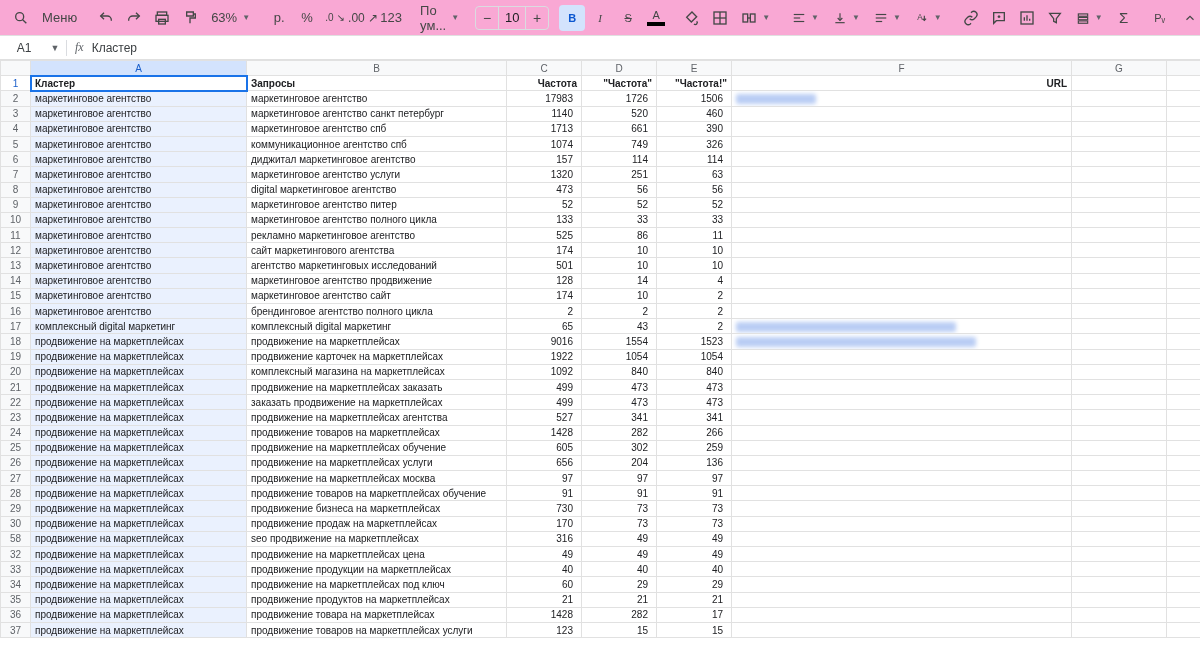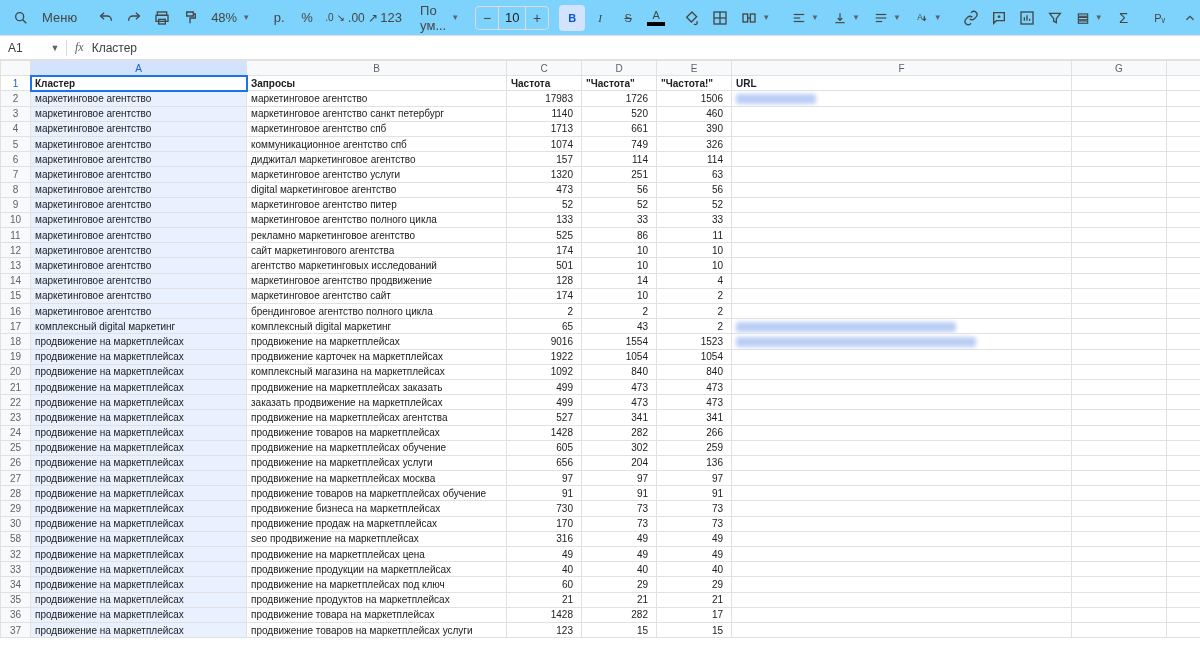--- a/index.html
+++ b/index.html
@@ -1,52 +1,52 @@
 <!DOCTYPE html>
 <html><head>
 <meta charset="utf-8">
 <style>
 * { margin: 0; padding: 0; box-sizing: border-box; }
 body { font-family: Arial, sans-serif; font-size: 11px; background: #fff; color: #202124; user-select: none; overflow: hidden; }
 
 
-.toolbar { display: flex; align-items: center; height: 36px; padding: 0 8px; border-bottom: 1px solid #e0e0e0; gap: 2px; background: #7dd3fc; }
+.toolbar { display: flex; align-items: center; height: 36px; padding: 0 8px; border-bottom: 1px solid #e0e0e0; gap: 2px; background: #f9a8d4; }
 .tb-btn { display: inline-flex; align-items: center; justify-content: center; min-width: 26px; height: 26px; border-radius: 4px; cursor: pointer; color: #444746; padding: 0 3px; }
 .tb-sep { width: 1px; height: 20px; background: #dadce0; margin: 0 3px; }
 .tb-text { font-size: 13px; color: #444746; padding: 0 4px; }
 .tb-pill { display: inline-flex; align-items: center; height: 24px; padding: 0 6px; border-radius: 4px; font-size: 13px; color: #444746; cursor: pointer; gap: 4px; }
 .tb-dd { font-size: 8px; color: #5f6368; margin-left: 1px; }
 .font-size-box { display: inline-flex; align-items: center; border: 1px solid #dadce0; border-radius: 4px; height: 24px; }
 .font-size-box .minus, .font-size-box .plus { width: 22px; text-align: center; cursor: pointer; font-size: 14px; color: #444746; }
 .font-size-box .val { width: 28px; text-align: center; border-left: 1px solid #dadce0; border-right: 1px solid #dadce0; height: 100%; line-height: 22px; font-size: 13px; }
 .bold-active { background: #d3e3fd; color: #0b57d0; }
 .color-swatch { width: 18px; height: 4px; background: #000; margin-top: 1px; }
 .spacer { flex: 1; }
 
 
 .fx-row { display: flex; align-items: center; height: 24px; border-bottom: 1px solid #e0e0e0; font-size: 12px; }
-.name-box { width: 48px; padding-left: 8px; color: #3c4043; }
+.name-box { width: 48px; padding-left: 0; color: #3c4043; text-align: center; }
 .name-dd { width: 14px; text-align: center; color: #5f6368; font-size: 9px; cursor: pointer; }
 .fx-sep { width: 1px; height: 16px; background: #dadce0; margin: 0 4px; }
 .fx-icon { font-style: italic; font-family: serif; color: #5f6368; padding: 0 4px; }
 .fx-val { padding-left: 4px; color: #3c4043; }
 
 
 .grid-wrap { position: relative; height: calc(660px - 36px - 24px); overflow: hidden; }
 table { border-collapse: collapse; table-layout: fixed; width: 100%; }
 th, td { border: 1px solid #e1e1e1; height: 15.2px; font-size: 10px; padding: 0 4px; white-space: nowrap; overflow: hidden; text-overflow: clip; }
 th { background: #f8f9fa; color: #5f6368; font-weight: normal; text-align: center; position: relative; }
 .corner { background: #f8f9fa; width: 30px; }
 .rowhdr { background: #f8f9fa; color: #5f6368; text-align: center; width: 30px; }
 .col-sel { background: #d3e3fd; color: #1a5fca; }
 .row-sel-hdr { background: #d3e3fd; color: #1a5fca; }
 .hdr-row td { background: #fff; font-weight: normal; }
 .num { text-align: right; padding-right: 8px; }
 .txt { text-align: left; }
-.ctxt { text-align: left; }
+.ctxt { text-align: right; }
 .url-blob { display: inline-block; height: 10px; border-radius: 2px; filter: blur(2px); background: #b9cdf4; vertical-align: middle; }
 .active-cell { outline: 2px solid #1a73e8; outline-offset: -1px; background: #fff; }
 .sel-col-cells { background: #eaf1fe; }
 
 
 .cA { width: 216px; }
 .cB { width: 260px; }
 .cC { width: 75px; }
 .cD { width: 75px; }
 .cE { width: 75px; }
@@ -89,21 +89,21 @@
         <rect x="7" y="14" width="10" height="7"></rect>
       </svg>
     </div>
   <div class="tb-btn">
       <svg width="16" height="16" viewBox="0 0 24 24" fill="none" stroke="#444746" stroke-width="2">
         <path d="M7 3h10v6H7z"></path>
         <path d="M17 6h3v6h-8v8"></path>
       </svg>
     </div>
   <div class="tb-pill">
-      <span>48%</span>
+      <span>63%</span>
       <span class="tb-dd">▼</span>
     </div>
   <div class="tb-sep"></div>
   <div class="tb-btn tb-text">р.</div>
   <div class="tb-btn tb-text">%</div>
   <div class="tb-btn tb-text" style="font-size:10px">.0&nbsp;↘</div>
   <div class="tb-btn tb-text" style="font-size:12px">.00&nbsp;↗</div>
   <div class="tb-btn tb-text">123</div>
   <div class="tb-sep"></div>
   <div class="tb-pill">

